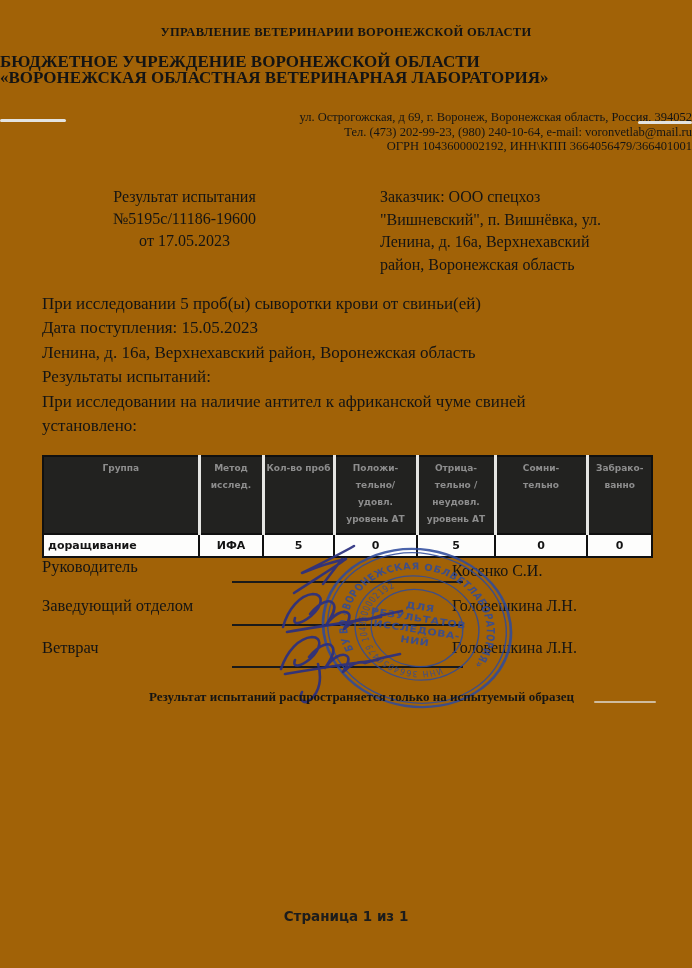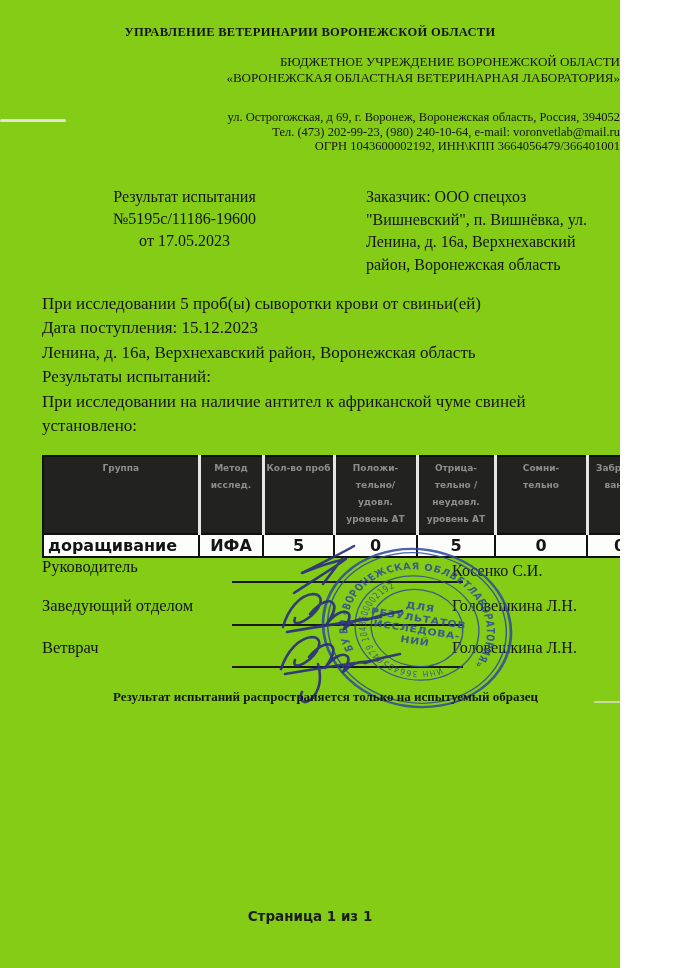--- a/index.html
+++ b/index.html
@@ -1,41 +1,41 @@
 <!DOCTYPE html>
 <html><head>
 <meta charset="utf-8">
 <style>
   html,body{margin:0;padding:0;background:#ffffff;}
-  .page{position:relative;width:620px;height:968px;background:#84cc16;overflow:hidden;
+  .page{position:relative;width:692px;height:968px;background:#a16207;overflow:hidden;
         font-family:"Liberation Serif","DejaVu Serif",serif;color:#141414;}
 
   .lh-authority{position:absolute;top:25px;left:0;right:0;text-align:center;
         font-size:12.5px;font-weight:700;letter-spacing:.3px;}
-  .lh-org{position:absolute;top:54px;left:0;right:0;text-align:right;
-        font-size:13px;font-weight:400;line-height:16px;}
+  .lh-org{position:absolute;top:54px;left:0;right:0;text-align:left;
+        font-size:17px;font-weight:700;line-height:16px;}
   .lh-address{position:absolute;top:110px;left:0;right:0;text-align:right;
         font-size:12.5px;line-height:14.6px;}
 
   .result-title{position:absolute;top:186px;left:62px;width:245px;text-align:center;
         font-size:16px;font-weight:400;line-height:22px;}
-  .customer{position:absolute;top:186px;left:366px;width:272px;
+  .customer{position:absolute;top:186px;left:380px;width:272px;
         font-size:16px;line-height:22.5px;}
 
   .body-text{position:absolute;top:292px;left:42px;width:618px;
         font-size:17px;line-height:24.4px;}
 
   .tbl-wrap{position:absolute;top:455px;left:42px;}
   table{border-collapse:collapse;table-layout:fixed;width:609px;border:2px solid #101010;}
   th{background:#222220;color:#8d8d8d;font-family:"DejaVu Sans","Liberation Sans",sans-serif;
      font-size:9px;font-weight:600;line-height:17px;vertical-align:top;
      padding:3px 1px 0;white-space:pre-line;height:73px;
      border-left:3px solid #e6e6e3;border-bottom:2px solid #101010;}
   th:first-child{border-left:none;margin-left:7px;}
-  td{font-family:"DejaVu Sans","Liberation Sans",sans-serif;font-size:16px;font-weight:700;
+  td{font-family:"DejaVu Sans","Liberation Sans",sans-serif;font-size:11px;font-weight:700;
      height:21px;border:2px solid #101010;text-align:center;padding:0;background:#fdfdfc;}
   td.left{text-align:left;padding-left:4px;}
 
   .sig-role{position:absolute;left:42px;font-size:16.5px;}
   .sig-name{position:absolute;left:452px;font-size:16px;}
   .sig-line{position:absolute;left:232px;width:231px;height:2px;background:#1a1a1a;}
   .role-1{top:557px}.role-2{top:596px}.role-3{top:638px}
   .name-1{top:562px}.name-2{top:597px}.name-3{top:639px}
   .line-1{top:581px}.line-2{top:624px}.line-3{top:666px}
 
@@ -76,21 +76,21 @@
   </div>
   <div class="customer">
     <div>Заказчик: ООО спецхоз</div>
     <div>"Вишневский", п. Вишнёвка, ул.</div>
     <div>Ленина, д. 16а, Верхнехавский</div>
     <div>район, Воронежская область</div>
   </div>
 
   <div class="body-text">
     <div>При исследовании 5 проб(ы) сыворотки крови от свиньи(ей)</div>
-    <div>Дата поступления: 15.12.2023</div>
+    <div>Дата поступления: 15.05.2023</div>
     <div>Ленина, д. 16а, Верхнехавский район, Воронежская область</div>
     <div>Результаты испытаний:</div>
     <div>При исследовании на наличие антител к африканской чуме свиней</div>
     <div>установлено:</div>
   </div>
 
   <div class="tbl-wrap">
     <table>
       <colgroup>
         <col style="width:156px">

